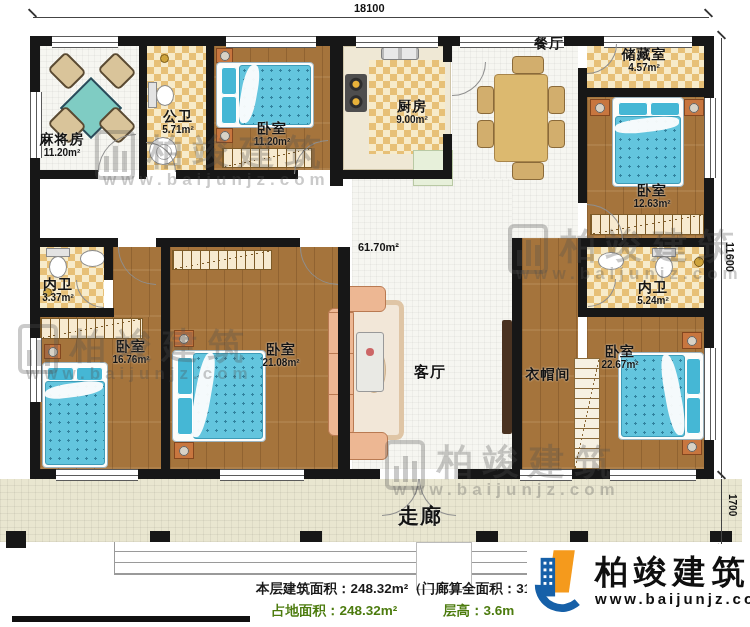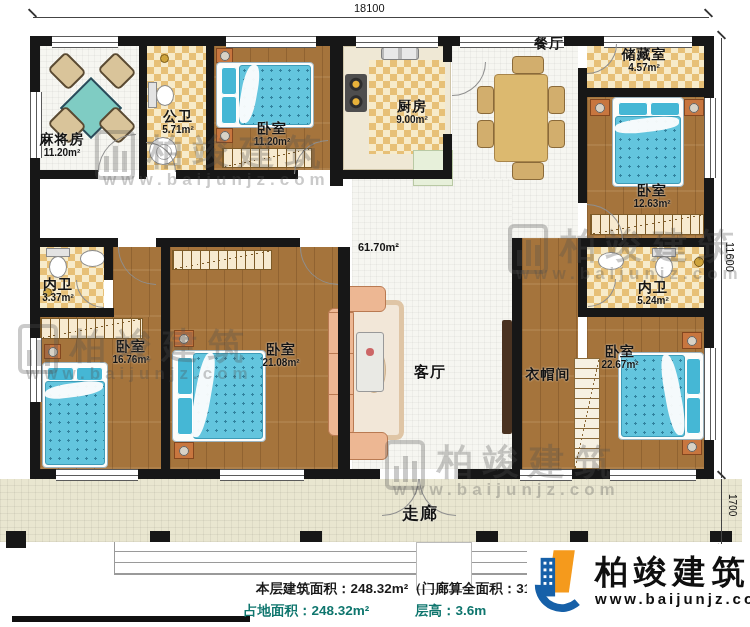--- a/index.html
+++ b/index.html
@@ -83,35 +83,35 @@
   .landing{position:absolute;background:#fff;border:1px solid #bbb;}
   
   .room-label{position:absolute;transform:translateX(-50%);text-align:center;line-height:1.15;
        font-weight:bold;color:#141414;white-space:nowrap;text-shadow:0 0 2px rgba(255,255,255,.8);}
   .room-label .nm{display:block;font-size:14px;letter-spacing:1px;}
   .room-label .ar{display:block;font-size:10px;}
   .area-only{position:absolute;font-size:11px;font-weight:bold;color:#141414;}
   
   .dimline{position:absolute;background:#444;}
   .tick{position:absolute;width:11px;height:2px;background:#333;transform:rotate(45deg);}
-  .dimlabel{position:absolute;font-size:11px;font-weight:normal;color:#111;text-align:center;}
+  .dimlabel{position:absolute;font-size:11px;font-weight:bold;color:#111;text-align:center;}
   .dimlabel.vert{writing-mode:vertical-rl;}
   
   .wm{position:absolute;color:rgba(80,80,80,.30);pointer-events:none;}
   .wm-icon{position:absolute;left:0;top:2px;width:40px;height:50px;border:4px solid rgba(80,80,80,.30);
        border-radius:6px;display:flex;gap:4px;align-items:flex-end;justify-content:center;padding:4px;box-sizing:border-box;}
   .wm-icon i{display:block;width:5px;background:rgba(80,80,80,.30);}
   .wm-big{position:absolute;left:52px;top:0;font-size:36px;font-weight:800;letter-spacing:10px;white-space:nowrap;}
   .wm-url{position:absolute;left:8px;top:42px;font-size:17px;font-weight:700;letter-spacing:5px;white-space:nowrap;}
   
   .title-main{position:absolute;left:12px;top:568px;font-size:36px;font-weight:bold;color:#1a1a1a;letter-spacing:1px;}
   .title-scale{position:absolute;left:178px;top:566px;font-size:34px;font-weight:bold;color:#1a1a1a;}
   .title-bar{position:absolute;left:12px;top:616px;width:238px;height:6px;background:#111;}
   .info1{position:absolute;left:256px;top:580px;font-size:13.5px;font-weight:bold;color:#1a1a1a;white-space:nowrap;}
-  .info2{position:absolute;left:244px;top:602px;font-size:13.5px;font-weight:bold;color:#0f766e;white-space:nowrap;}
+  .info2{position:absolute;left:272px;top:602px;font-size:13.5px;font-weight:bold;color:#4d7c0f;white-space:nowrap;}
   .info2 span{margin-right:42px;}
   .logo{position:absolute;left:527px;top:544px;display:flex;gap:10px;background:#fff;padding:2px 4px;}
   .logo-texts{display:flex;flex-direction:column;justify-content:center;}
   .logo-name{font-size:33px;font-weight:900;color:#0f0f0f;letter-spacing:6px;white-space:nowrap;line-height:1.05;}
   .logo-url{font-size:15px;font-weight:800;color:#0f0f0f;letter-spacing:3px;white-space:nowrap;}
 </style>
 </head>
 <body>
 
 <div class="plan">
@@ -337,21 +337,21 @@
       <span class="ar">5.24m²</span>
     </div>
   <div class="room-label" style="left:548px;top:366px">
     <span class="nm">衣帽间</span>
     </div>
   <div class="room-label" style="left:620px;top:343px">
     <span class="nm">卧室</span>
       <span class="ar">22.67m²</span>
     </div>
   <div class="room-label" style="left:420px;top:504px">
-    <span class="nm" style="font-size:17px">走廊</span>
+    <span class="nm" style="font-size:21px">走廊</span>
     </div>
 
   <div class="dimline" style="left:33px;top:17px;width:676px;height:1px"></div>
   <div class="tick" style="left:27px;top:12px"></div>
   <div class="tick" style="left:703px;top:12px"></div>
   <div class="dimlabel" style="left:354px;top:2px">18100</div>
   <div class="dimline" style="left:721px;top:38px;width:1px;height:440px"></div>
   <div class="tick" style="left:716px;top:34px"></div>
   <div class="tick" style="left:716px;top:474px"></div>
   <div class="dimlabel vert" style="left:724px;top:242px">11600</div>

